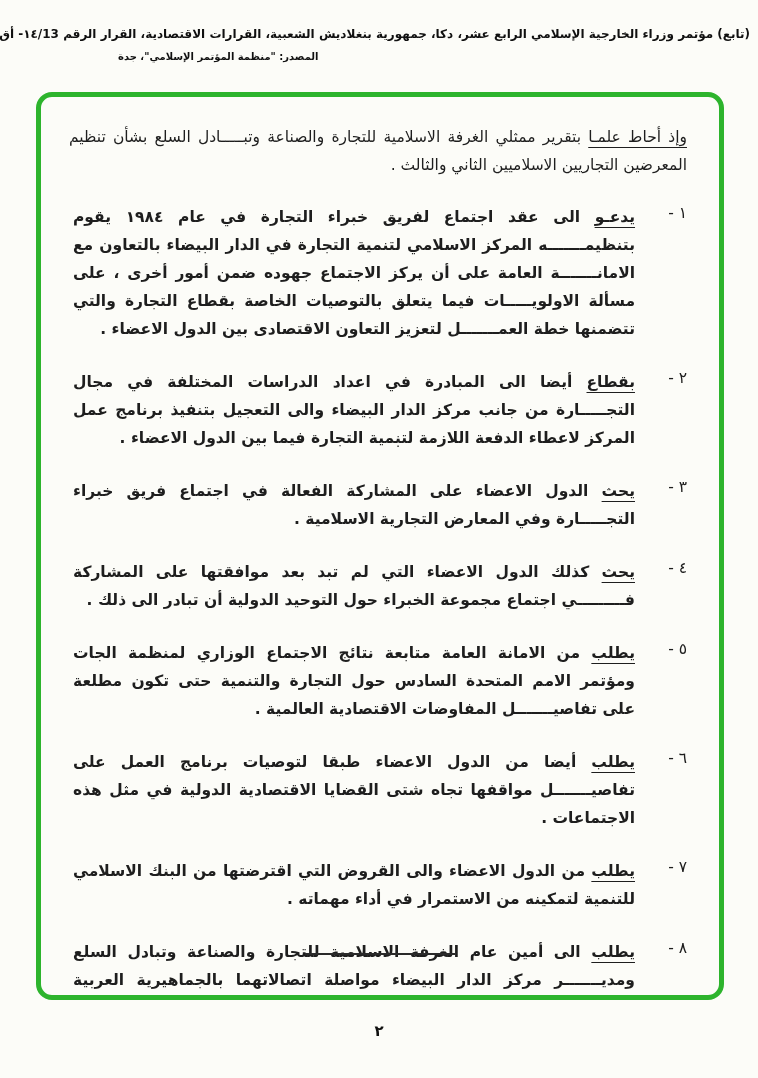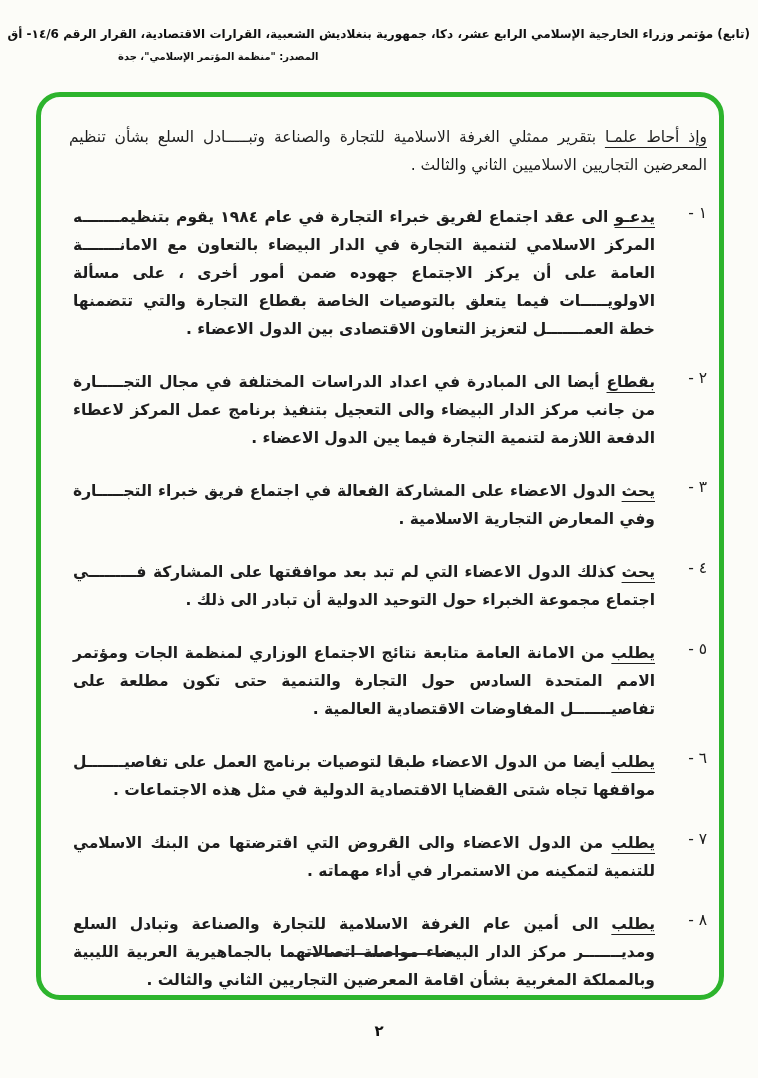--- a/index.html
+++ b/index.html
@@ -34,22 +34,22 @@
     direction: rtl;
   }
   .frame {
     position: absolute;
     top: 92px;
     left: 36px;
     width: 688px;
     height: 908px;
     box-sizing: border-box;
     border: 5px solid #2db42d;
-    border-radius: 24px;
-    padding: 26px 12px 18px 28px;
+    border-radius: 16px;
+    padding: 26px 32px 18px 28px;
     overflow: hidden;
   }
   .intro {
     font-size: 15.5px;
     line-height: 28px;
     text-align: justify;
     margin: 0 0 20px 0;
   }
   .lead {
     text-decoration: underline;
@@ -95,21 +95,21 @@
     right: 0;
     text-align: center;
     font-size: 15px;
     font-weight: bold;
     color: #101010;
   }
 </style>
 </head>
 <body>
 
-<div class="header-citation">(تابع) مؤتمر وزراء الخارجية الإسلامي الرابع عشر، دكا، جمهورية بنغلاديش الشعبية، القرارات الاقتصادية، القرار الرقم ١٤/6- أق</div>
+<div class="header-citation">(تابع) مؤتمر وزراء الخارجية الإسلامي الرابع عشر، دكا، جمهورية بنغلاديش الشعبية، القرارات الاقتصادية، القرار الرقم ١٤/13- أق</div>
 <div class="source-note">المصدر: "منظمة المؤتمر الإسلامي"، جدة</div>
 
 <div class="frame">
 
   <p class="intro"><span class="lead">وإذ أحاط علمـا</span> <span>بتقرير ممثلي الغرفة الاسلامية للتجارة والصناعة وتبـــــادل السلع بشأن تنظيم المعرضين التجاريين الاسلاميين الثاني والثالث .</span></p>
 
   <div class="item">
     <span class="num">١ -</span>
     <p class="txt"><span class="lead">يدعـو</span> <span>الى عقد اجتماع لفريق خبراء التجارة في عام ١٩٨٤ يقوم بتنظيمـــــــه المركز الاسلامي لتنمية التجارة في الدار البيضاء بالتعاون مع الامانـــــــة العامة على أن يركز الاجتماع جهوده ضمن أمور أخرى ، على مسألة الاولويـــــات فيما يتعلق بالتوصيات الخاصة بقطاع التجارة والتي تتضمنها خطة العمـــــــل لتعزيز التعاون الاقتصادى بين الدول الاعضاء .</span></p>
   </div>

